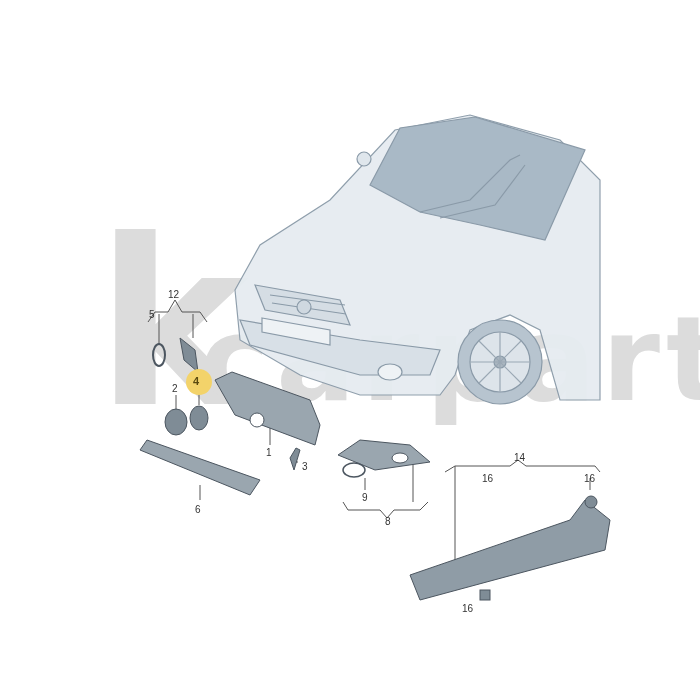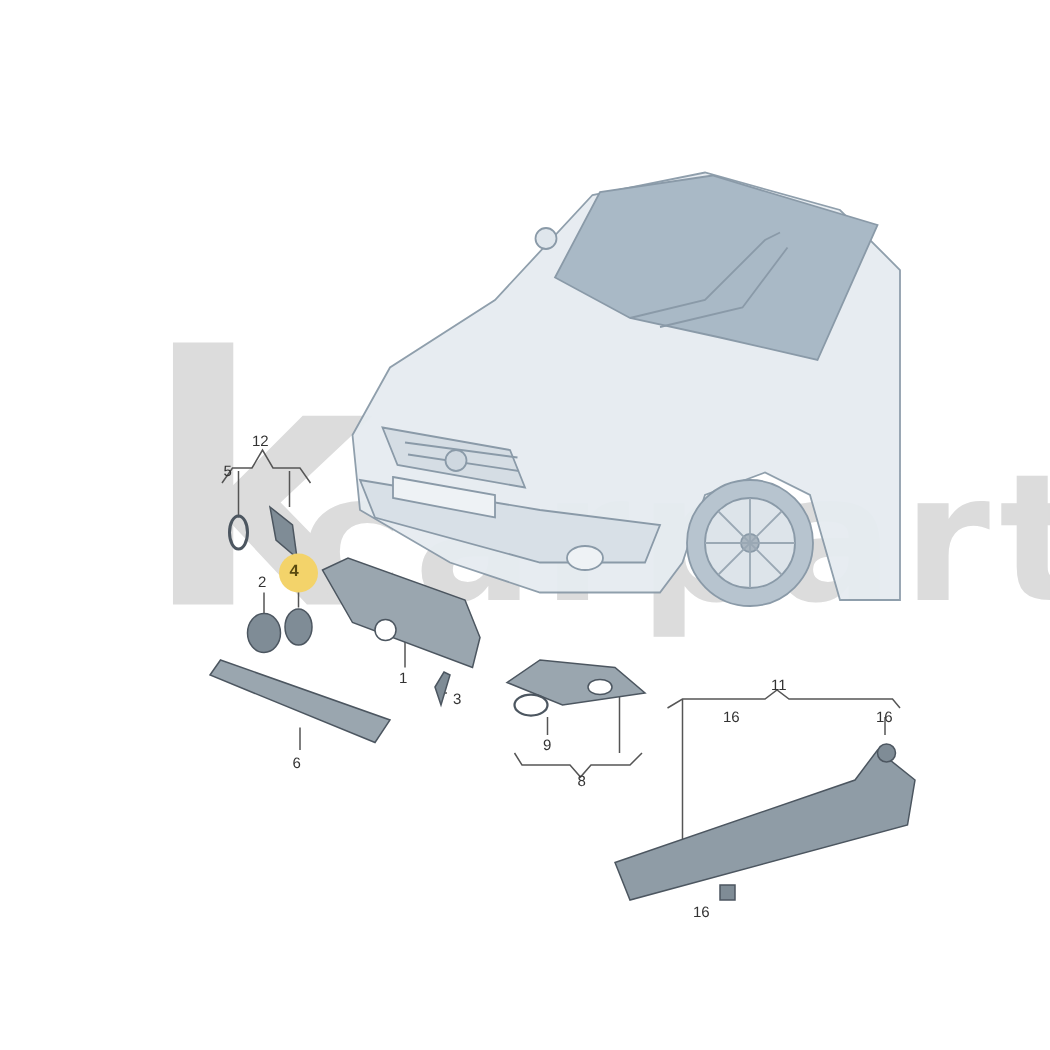--- a/index.html
+++ b/index.html
@@ -79,17 +79,17 @@
   <div class="hl-num">4</div>
 
   <div class="lbl" style="left:266px;top:448px">1</div>
   <div class="lbl" style="left:172px;top:384px">2</div>
   <div class="lbl" style="left:302px;top:462px">3</div>
   <div class="lbl" style="left:195px;top:505px">6</div>
   <div class="lbl" style="left:385px;top:517px">8</div>
   <div class="lbl" style="left:362px;top:493px">9</div>
   <div class="lbl" style="left:168px;top:290px">12</div>
   <div class="lbl" style="left:149px;top:310px">5</div>
-  <div class="lbl" style="left:514px;top:453px">11</div>
+  <div class="lbl" style="left:514px;top:453px">14</div>
   <div class="lbl" style="left:584px;top:474px">16</div>
   <div class="lbl" style="left:482px;top:474px">16</div>
   <div class="lbl" style="left:462px;top:604px">16</div>
 </div>
 
 </body></html>

